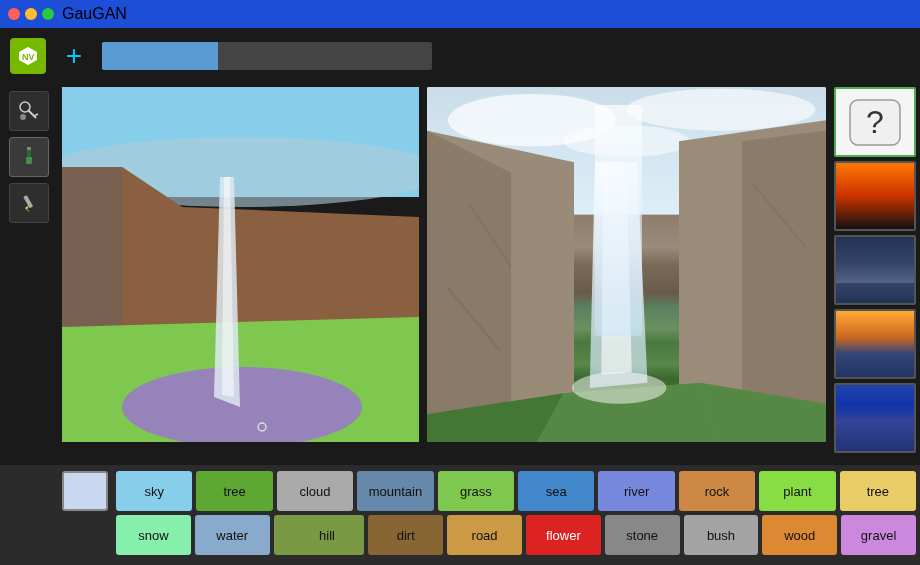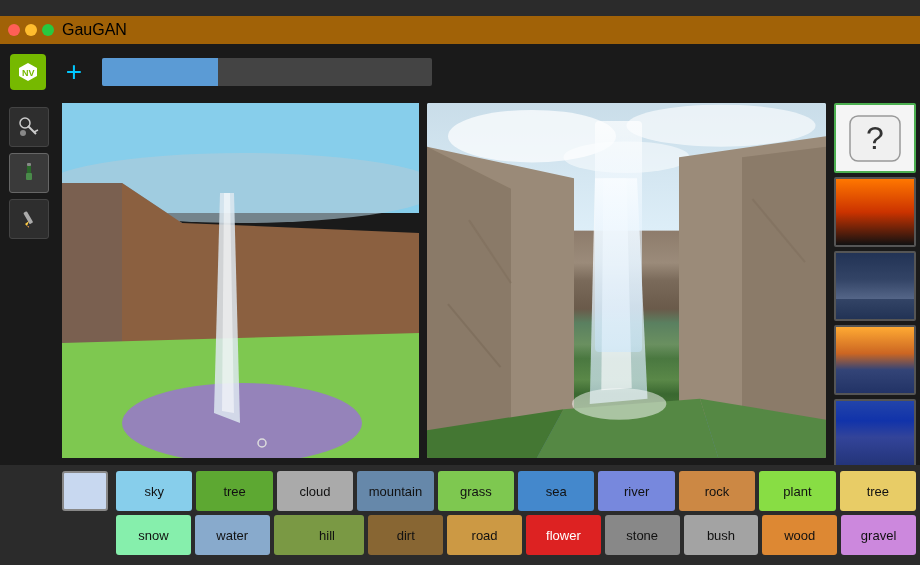--- a/index.html
+++ b/index.html
@@ -9,27 +9,26 @@
       background: #2b2b2b;
       font-family: Arial, sans-serif;
       overflow: hidden;
       display: flex;
       flex-direction: column;
     }
 
     
     #titlebar {
       height: 28px;
-      background: #a16207;
+      background: #1d4ed8;
       display: flex;
       align-items: center;
       padding: 0 8px;
       gap: 8px;
       flex-shrink: 0;
-      margin-top: 16px;
     }
     .traffic-lights {
       display: flex;
       gap: 5px;
     }
     .tl {
       width: 12px; height: 12px;
       border-radius: 50%;
     }
     .tl-red { background: #ff5f57; }

